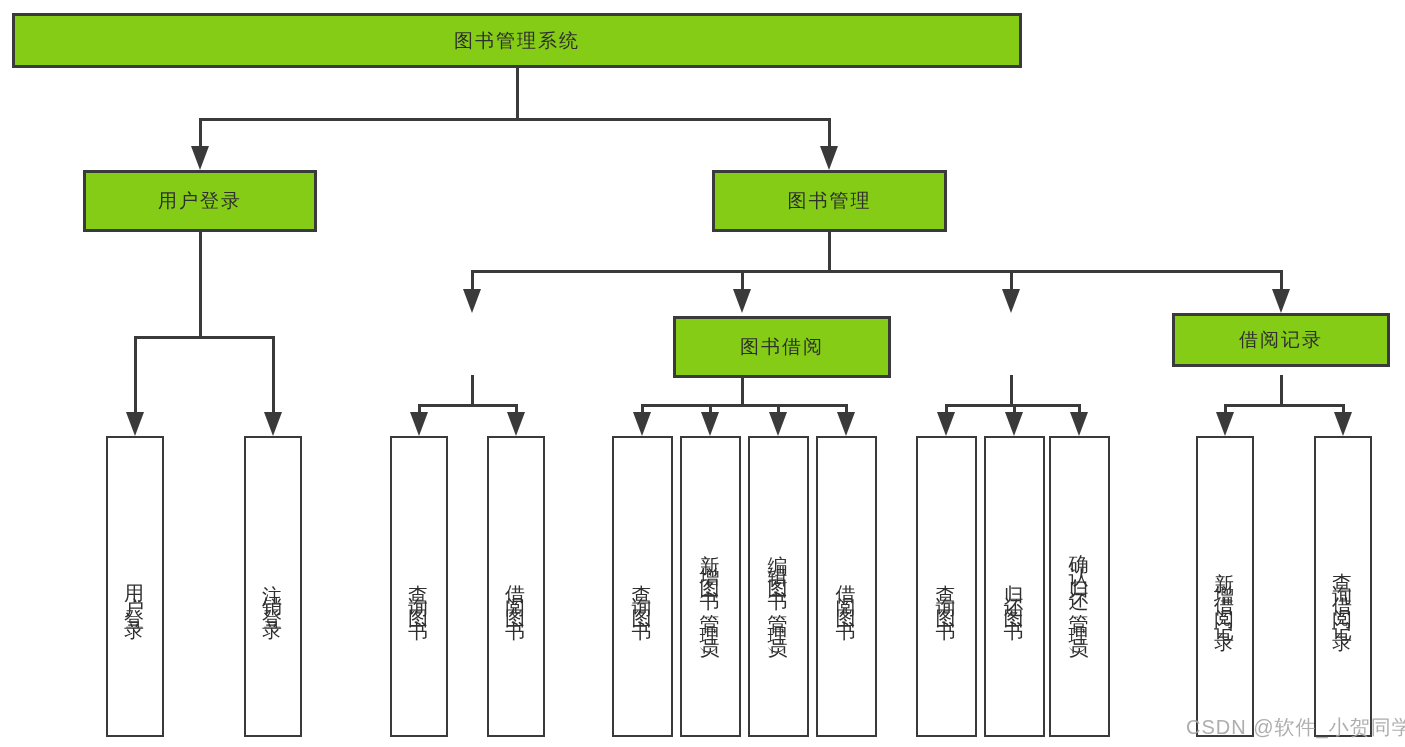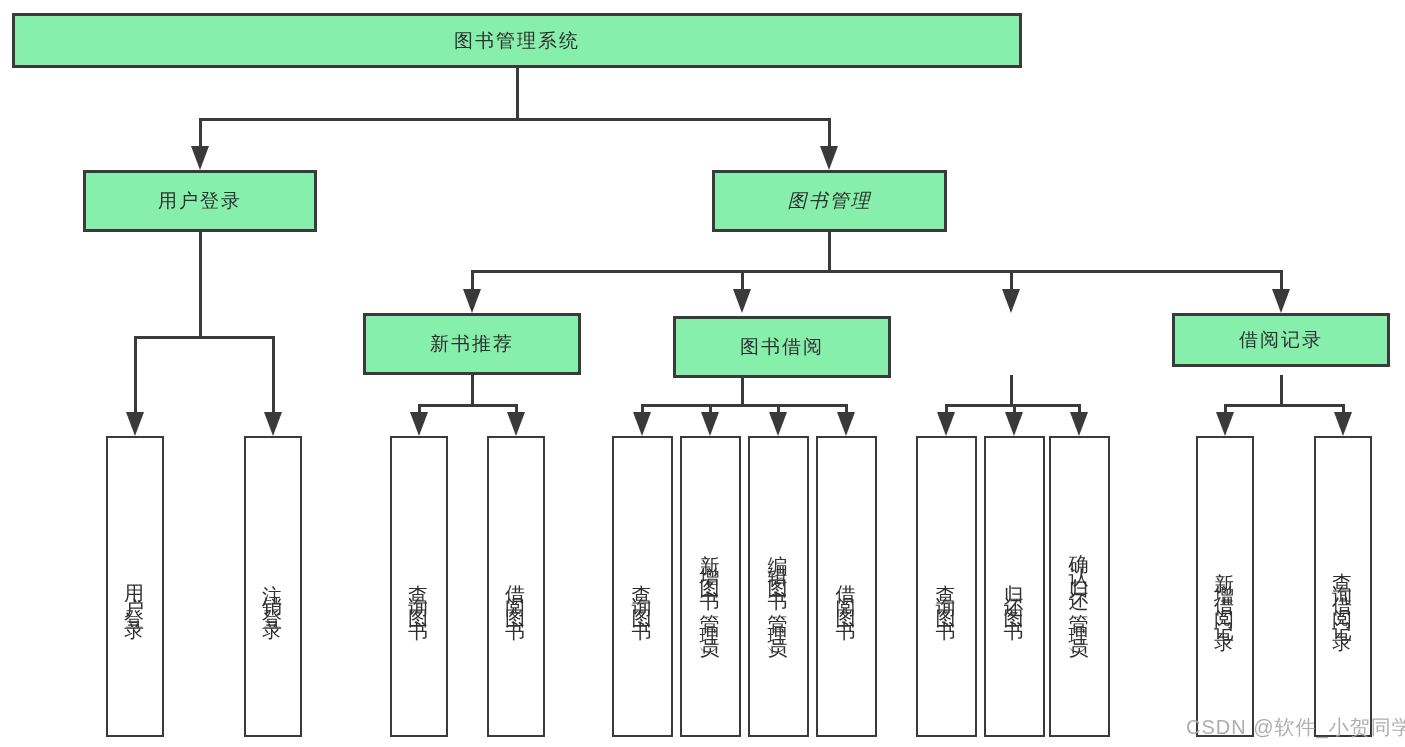--- a/index.html
+++ b/index.html
@@ -1,38 +1,38 @@
 <!DOCTYPE html>
 <html><head>
 <meta charset="utf-8">
 <style>
   html,body{margin:0;padding:0;background:#ffffff;}
   body{width:1405px;height:747px;position:relative;overflow:hidden;
        font-family:"Liberation Sans","DejaVu Sans",sans-serif;color:#2f2f2f;}
   #canvas{position:absolute;left:0;top:0;width:1405px;height:747px;}
 
   
-  .box{position:absolute;background:#86efac;border:3px solid #3a3a3a;box-sizing:border-box;
+  .box{position:absolute;background:#84cc16;border:3px solid #3a3a3a;box-sizing:border-box;
        display:flex;align-items:center;justify-content:center;
        font-size:19px;letter-spacing:2px;z-index:2;}
   
   .vbox{position:absolute;background:#fff;border:2px solid #3a3a3a;box-sizing:border-box;
         display:flex;align-items:center;justify-content:center;
         top:436px;height:301px;width:58px;z-index:2;}
   .vbox .vt{writing-mode:vertical-lr;text-orientation:mixed;white-space:nowrap;
             font-size:20px;letter-spacing:12px;margin-bottom:-12px;}
 
   
   .cl{position:absolute;background:#3a3a3a;z-index:1;}
   .ar{position:absolute;width:0;height:0;border-left:9px solid transparent;
       border-right:9px solid transparent;border-top:24px solid #3a3a3a;z-index:1;}
 
   #n-root {left:12px; top:13px; width:1010px;height:55px;}
   #n-login{left:83px; top:170px;width:234px; height:62px;}
-  #n-mgmt {left:712px;top:170px;width:235px; height:62px;font-style:italic;}
+  #n-mgmt {left:712px;top:170px;width:235px; height:62px;}
   #n-l2-0{left:363px; top:313px;width:218px;height:62px;}
   #n-l2-1{left:633px; top:316px;width:218px;height:62px;margin-left:40px;}
   #n-l2-2{left:902px; top:313px;width:218px;height:62px;}
   #n-l2-3{left:1172px;top:313px;width:218px;height:54px;}
 
   #lf-0 {left:106px;}
   #lf-1 {left:244px;}
   #lf-2 {left:390px;}
   #lf-3 {left:487px;}
   #lf-4 {left:612px; width:61px;}
@@ -57,23 +57,20 @@
     <span>图书管理系统</span>
   </div>
 
   <div class="box" id="n-login">
     <span>用户登录</span>
   </div>
   <div class="box" id="n-mgmt">
     <span>图书管理</span>
   </div>
 
-  <div class="box" id="n-l2-0">
-    <span>新书推荐</span>
-  </div>
   <div class="box" id="n-l2-1">
     <span>图书借阅</span>
   </div>
   <div class="box" id="n-l2-3">
     <span>借阅记录</span>
   </div>
 
   <div class="vbox" id="lf-0">
     <span class="vt">用户登录</span>
   </div>

